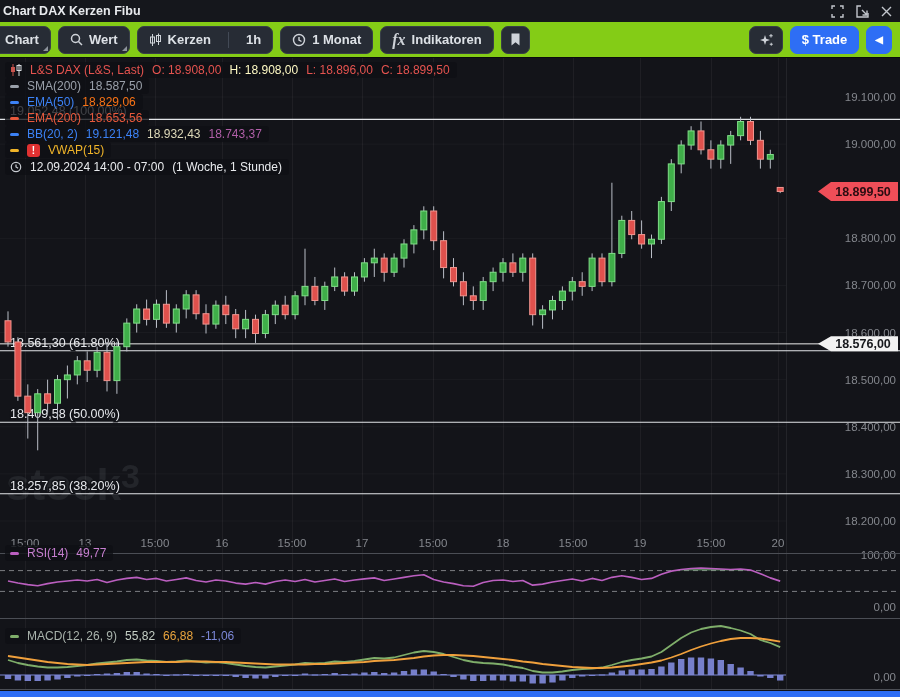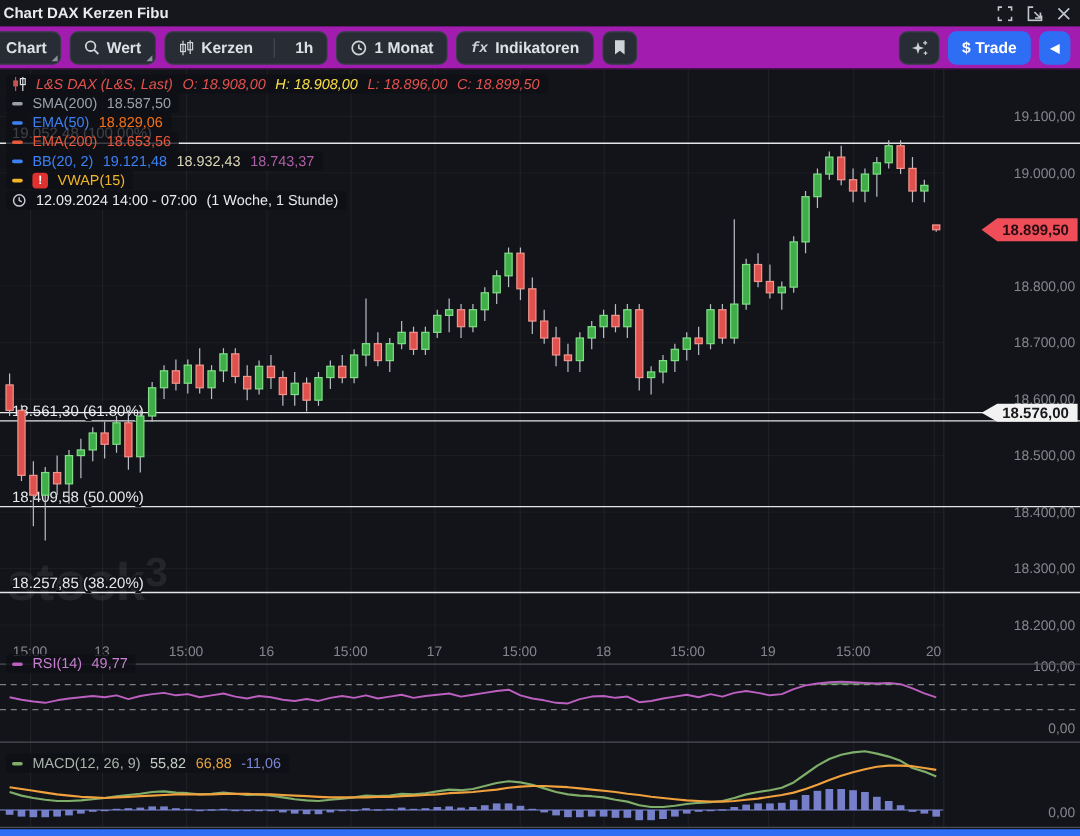--- a/index.html
+++ b/index.html
@@ -2,31 +2,31 @@
 <html><head>
 <meta charset="utf-8">
 <style>
   html,body{margin:0;padding:0;}
   body{width:900px;height:697px;background:#131419;font-family:"Liberation Sans",sans-serif;overflow:hidden;position:relative;}
   
   .titlebar{height:22px;background:#15171c;display:flex;align-items:center;padding:0 8px 0 3px;text-align:center;}
   .titlebar .title{color:#e8eaed;font-size:12.5px;font-weight:700;}
   .win-icons{margin-left:auto;display:flex;gap:12px;align-items:center;}
   .win-icons svg{display:block;cursor:pointer;}
-  .toolbar{height:35px;background:#a21caf;display:flex;align-items:center;gap:7px;padding:0 8px 0 0;border-bottom:1px solid #0a0b0d;}
+  .toolbar{height:35px;background:#84cc16;display:flex;align-items:center;gap:7px;padding:0 8px 0 0;border-bottom:1px solid #0a0b0d;}
   .btn{background:#272c35;border:1px solid #383e49;height:26px;border-radius:7px;display:flex;align-items:center;gap:6px;padding:0 11px;color:#dde1e6;font-size:13px;font-weight:700;position:relative;cursor:pointer;white-space:nowrap;}
   .btn:first-child{margin-left:-7px;}
   .fold::after{content:"";position:absolute;right:2px;bottom:2px;width:0;height:0;border-style:solid;border-width:0 0 5px 5px;border-color:transparent transparent #8d939c transparent;}
   .btn.grp{padding:0;}
   .btn.grp .seg{display:flex;align-items:center;gap:6px;padding:0 11px;height:100%;}
   .btn.grp .vdiv{width:1px;height:16px;background:#434a56;}
   .spacer{flex:1;}
   .btn.icon-only{padding:0 8px;}
   .btn.blue{background:#2e6ef5;border-color:#2e6ef5;color:#fff;}
-  .btn .fx{font-style:italic;font-weight:700;font-family:Liberation Mono, monospace;font-size:12px;color:#cfd3d9;}
+  .btn .fx{font-style:italic;font-weight:700;font-family:Liberation Serif, serif;font-size:16px;color:#cfd3d9;}
   
   .chartarea{position:absolute;top:58px;left:0;width:900px;height:639px;}
   #chart-svg{position:absolute;top:0;left:0;}
   .chart-text{font-family:"Liberation Sans",sans-serif;}
   
   .lrow{position:absolute;left:5px;display:flex;gap:8px;align-items:center;background:rgba(14,16,20,.78);padding:1px 7px 1px 5px;border-radius:3px;font-size:12px;white-space:nowrap;z-index:5;cursor:default;}
   .lrow .sw{width:9px;height:3px;border-radius:2px;display:inline-block;}
   .lrow .warn{width:13px;height:13px;border-radius:3px;background:#e03131;color:#fff;font-size:10px;font-weight:700;display:flex;align-items:center;justify-content:center;}
   .bottom-strip{position:absolute;left:0;bottom:0;width:900px;height:6px;background:#2e6ef5;}
 </style>
@@ -438,30 +438,30 @@
         <polyline points="8,598 17.9,599.5 27.8,601 37.7,602.5 47.6,604 57.5,605 67.4,606 77.3,606.5 87.2,607 97.10000000000001,606.5 107,606 116.9,605.5 126.80000000000001,605 136.70000000000002,604.5 146.6,604 156.5,604 166.4,604 176.3,604 186.20000000000002,603.5 196.1,603.5 206,603.5 215.9,604 225.8,604 235.70000000000002,604.5 245.60000000000002,605 255.5,605.5 265.40000000000003,606 275.3,606.5 285.2,606.5 295.1,606.5 305,606.5 314.90000000000003,606 324.8,606 334.7,605.5 344.6,605 354.5,604.5 364.40000000000003,604 374.3,603 384.2,602.5 394.1,602 404,601 413.90000000000003,600 423.8,598.5 433.7,597.5 443.6,597 453.5,597 463.40000000000003,597.5 473.3,598 483.20000000000005,599 493.1,600 503,601 512.9000000000001,602 522.8000000000001,603.5 532.7,604.5 542.6,606 552.5,607 562.4,608 572.3000000000001,609 582.2,609.5 592.1,610 602,610 611.9,609.5 621.8000000000001,608.5 631.7,607.5 641.6,606 651.5,604.5 661.4,602.5 671.3000000000001,599.5 681.2,596 691.1,592 701,588.5 710.9,585.5 720.8000000000001,583 730.7,581 740.6,580 750.5,580 760.4,580.5 770.3000000000001,582 780.2,583.56" fill="none" stroke="#f0a03c" stroke-width="1.8" stroke-linejoin="round"></polyline>
       </g>
       <g>
         <polygon points="818,133.45555000000002 831,123.95555000000002 898,123.95555000000002 898,142.95555000000002 831,142.95555000000002" fill="#ef4e58"></polygon>
         <text x="863" y="137.65555" text-anchor="middle" fill="#2a0d12" font-size="12.5" font-weight="700" class="chart-text">18.899,50</text>
         <polygon points="818,285.8564 831,278.3564 898,278.3564 898,293.3564 831,293.3564" fill="#f2f2f2"></polygon>
         <text x="863" y="290.0564" text-anchor="middle" fill="#16181c" font-size="12.5" font-weight="700" class="chart-text">18.576,00</text>
       </g>
     </svg>
   <div id="legend">
-      <div class="lrow" style="top: 4px; font-style: italic;">
+      <div class="lrow" style="top: 4px;">
         <svg width="12" height="12" viewBox="0 0 12 12">
           <line x1="3" y1="0" x2="3" y2="12" stroke="#c8534d"></line>
           <rect x="1" y="3" width="4" height="5" fill="#c8534d"></rect>
           <line x1="9" y1="0" x2="9" y2="12" stroke="#d8dbe0"></line>
           <rect x="7" y="1.5" width="4" height="5" fill="none" stroke="#d8dbe0"></rect>
         </svg>
         <span style="color: rgb(229, 83, 79);">L&amp;S DAX (L&amp;S, Last)</span>
         <span style="color: rgb(229, 83, 79);">O: 18.908,00</span>
-        <span style="color: #fde047;">H: 18.908,00</span>
+        <span style="color: #fef9c3;">H: 18.908,00</span>
         <span style="color: rgb(229, 83, 79);">L: 18.896,00</span>
         <span style="color: rgb(229, 83, 79);">C: 18.899,50</span>
       </div>
       <div class="lrow" style="top: 20px;">
         <span class="sw" style="background: rgb(154, 160, 170);"></span>
         <span style="color: rgb(154, 160, 170);">SMA(200)</span>
         <span style="color: rgb(154, 160, 170);">18.587,50</span>
       </div>
       <div class="lrow" style="top: 36px;">
         <span class="sw" style="background: rgb(60, 130, 246);"></span>

